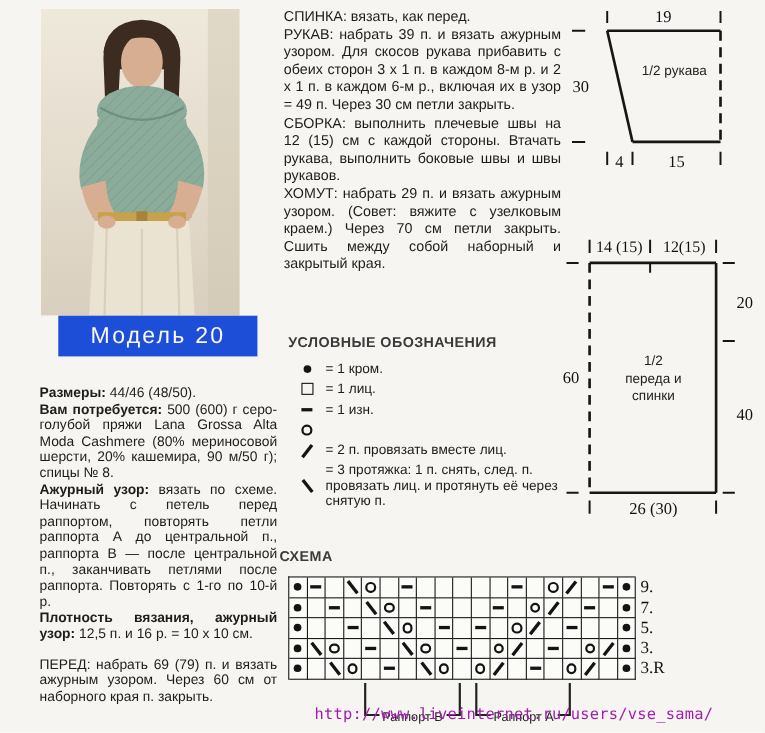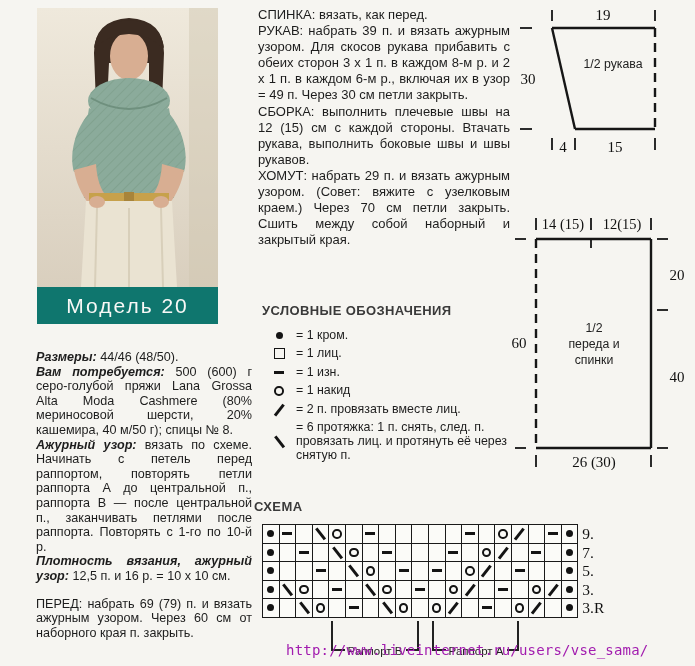--- a/index.html
+++ b/index.html
@@ -19,21 +19,21 @@
   .materials{
     position:absolute;left:36px;top:350px;width:216px;
     font-size:12.6px;line-height:14.6px;text-align:justify;
   }
   .instructions{
     position:absolute;left:258px;top:7px;width:252px;
     font-size:13px;line-height:16.1px;text-align:justify;
   }
   .para{margin:0;}
   .para.gap{margin-top:13px;}
-  .plabel-bold{font-weight:700;font-style:italic;}
+  .plabel-bold{font-weight:700;}
   .plabel-caps{font-weight:400;margin-top:14px;}
   
   .legend{position:absolute;left:262px;top:303px;width:250px;}
   .legend-title,.schema-title{
     font-size:13px;font-weight:700;color:#3a3a3a;letter-spacing:0.4px;
   }
   .legend-items{margin-top:9px;}
   .legend-row{display:flex;align-items:center;margin-bottom:3.6px;}
   .legend-sym{width:34px;min-height:14px;display:flex;align-items:center;justify-content:center;padding-top:1px;}
   .legend-text{flex:1;font-size:12.4px;line-height:14px;}
@@ -118,27 +118,27 @@
       <rect x="87" y="184" width="10" height="10" fill="#a8843a"></rect>
 
       <path d="M49,193 L135,193 L140,279 L44,279 Z" fill="#eae3d2"></path>
       <path d="M60,200 L58,279 M92,200 L92,279 M124,200 L126,279" stroke="#d8cfba" stroke-width="2" fill="none"></path>
 
       <ellipse cx="60" cy="194" rx="8" ry="6" fill="#d8ae92"></ellipse>
       <ellipse cx="124" cy="194" rx="8" ry="6" fill="#d8ae92"></ellipse>
     </svg>
   </div>
 
-  <div class="caption" style="background:#0f766e;">
+  <div class="caption" style="background:#1d4ed8;margin-left:16px;">
     <span>Модель 20</span>
   </div>
 
   <div class="materials">
       <p class="para"><span class="plabel-bold">Размеры: </span><span>44/46 (48/50).</span></p>
-      <p class="para"><span class="plabel-bold">Вам потребуется: </span><span>500 (600) г серо-голубой пряжи Lana Grossa Alta Moda Cashmere (80% мериносовой шерсти, 20% кашемира, 40 м/50 г); спицы № 8.</span></p>
+      <p class="para"><span class="plabel-bold">Вам потребуется: </span><span>500 (600) г серо-голубой пряжи Lana Grossa Alta Moda Cashmere (80% мериносовой шерсти, 20% кашемира, 90 м/50 г); спицы № 8.</span></p>
       <p class="para"><span class="plabel-bold">Ажурный узор: </span><span>вязать по схеме. Начинать с петель перед раппортом, повторять петли раппорта А до центральной п., раппорта В — после центральной п., заканчивать петлями после раппорта. Повторять с 1-го по 10-й р.</span></p>
       <p class="para"><span class="plabel-bold">Плотность вязания, ажурный узор: </span><span>12,5 п. и 16 р. = 10 х 10 см.</span></p>
       <p class="para gap"><span class="plabel-caps">ПЕРЕД: </span><span>набрать 69 (79) п. и вязать ажурным узором. Через 60 см от наборного края п. закрыть.</span></p>
     </div>
 
   <div class="instructions">
       <p class="para"><span class="plabel-caps">СПИНКА: </span><span>вязать, как перед.</span></p>
       <p class="para"><span class="plabel-caps">РУКАВ: </span><span>набрать 39 п. и вязать ажурным узором. Для скосов рукава прибавить с обеих сторон 3 х 1 п. в каждом 8-м р. и 2 х 1 п. в каждом 6-м р., включая их в узор = 49 п. Через 30 см петли закрыть.</span></p>
       <p class="para"><span class="plabel-caps">СБОРКА: </span><span>выполнить плечевые швы на 12 (15) см с каждой стороны. Втачать рукава, выполнить боковые швы и швы рукавов.</span></p>
       <p class="para"><span class="plabel-caps">ХОМУТ: </span><span>набрать 29 п. и вязать ажурным узором. (Совет: вяжите с узелковым краем.) Через 70 см петли закрыть. Сшить между собой наборный и закрытый края.</span></p>
@@ -162,33 +162,32 @@
         <div class="legend-row">
           <span class="legend-sym">
             <span class="sym sym-dash"></span>
           </span>
           <span class="legend-text">= 1 изн.</span>
         </div>
         <div class="legend-row">
           <span class="legend-sym">
             <span class="sym sym-circle"></span>
           </span>
-          <span class="legend-text">= 1 накид</span>
         </div>
         <div class="legend-row">
           <span class="legend-sym">
             <span class="sym sym-slash"></span>
           </span>
           <span class="legend-text">= 2 п. провязать вместе лиц.</span>
         </div>
         <div class="legend-row">
           <span class="legend-sym">
             <span class="sym sym-backslash"></span>
           </span>
-          <span class="legend-text">= 6 протяжка: 1 п. снять, след. п. провязать лиц. и протянуть её через снятую п.</span>
+          <span class="legend-text">= 3 протяжка: 1 п. снять, след. п. провязать лиц. и протянуть её через снятую п.</span>
         </div>
       </div>
   </div>
 
   <div class="schema-title-wrap">
     <span class="schema-title">СХЕМА</span>
   </div>
 
   <div class="chart-wrap">
     <div class="chart-cells">

